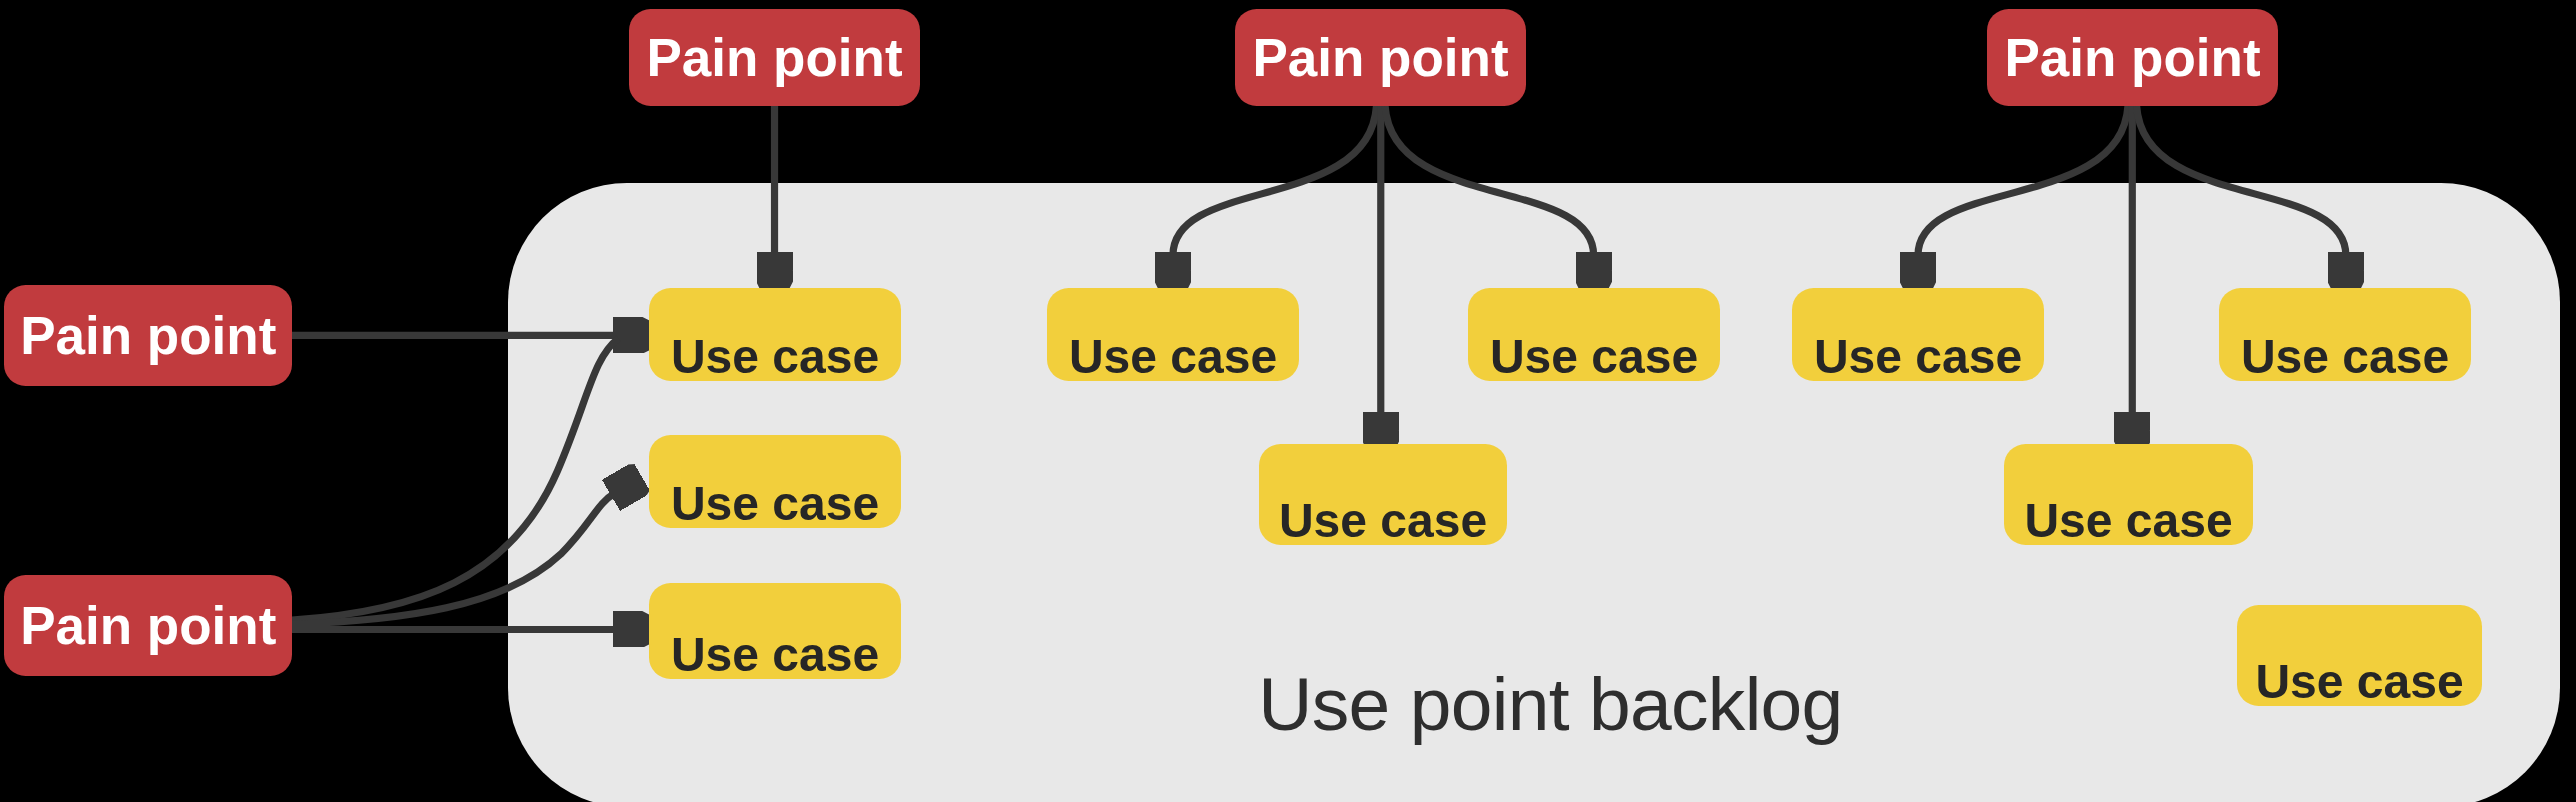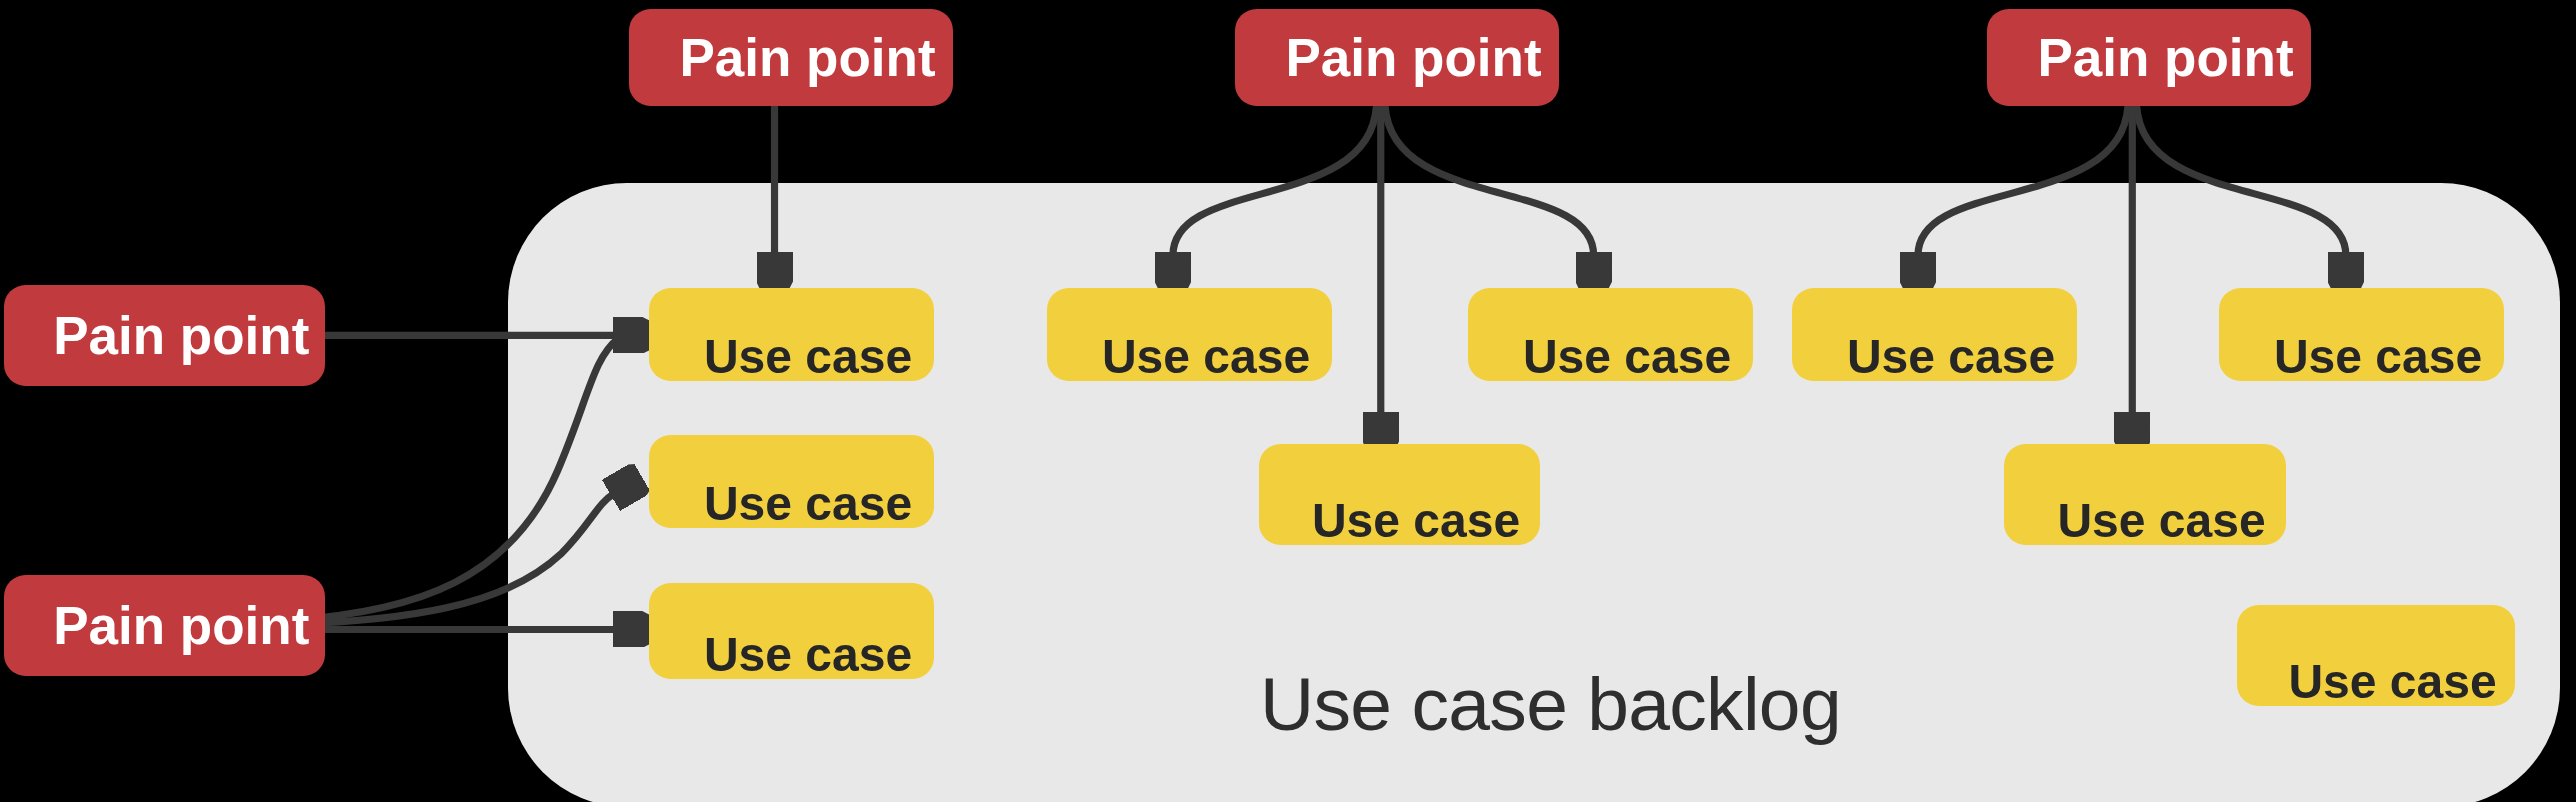--- a/index.html
+++ b/index.html
@@ -48,21 +48,20 @@
   .edges path { fill: none; stroke: var(--edge, #383838); stroke-width: 10px; }
   .node {
     position: absolute;
     display: flex;
     align-items: center;
     justify-content: center;
     border-radius: 21.6px;
     font-weight: 700;
     white-space: nowrap;
     line-height: 1;
-    padding-left: 33px;
   }
   .node.pp {
     background: var(--pp, #c13b3e);
     color: var(--pp-text, #ffffff);
     font-size: 53px;
   }
   .node.uc {
     background: var(--uc, #f2cf3c);
     color: var(--uc-text, #262626);
     font-size: 48px;
@@ -152,16 +151,16 @@
   <div class="node uc uc-r-down">
     <span>Use case</span>
   </div>
   <div class="node uc uc-r-right">
     <span>Use case</span>
   </div>
   <div class="node uc uc-orphan">
     <span>Use case</span>
   </div>
 
-  <div class="backlog-title">Use case backlog</div>
+  <div class="backlog-title">Use point backlog</div>
 
 </div>
 
 
 </body></html>

